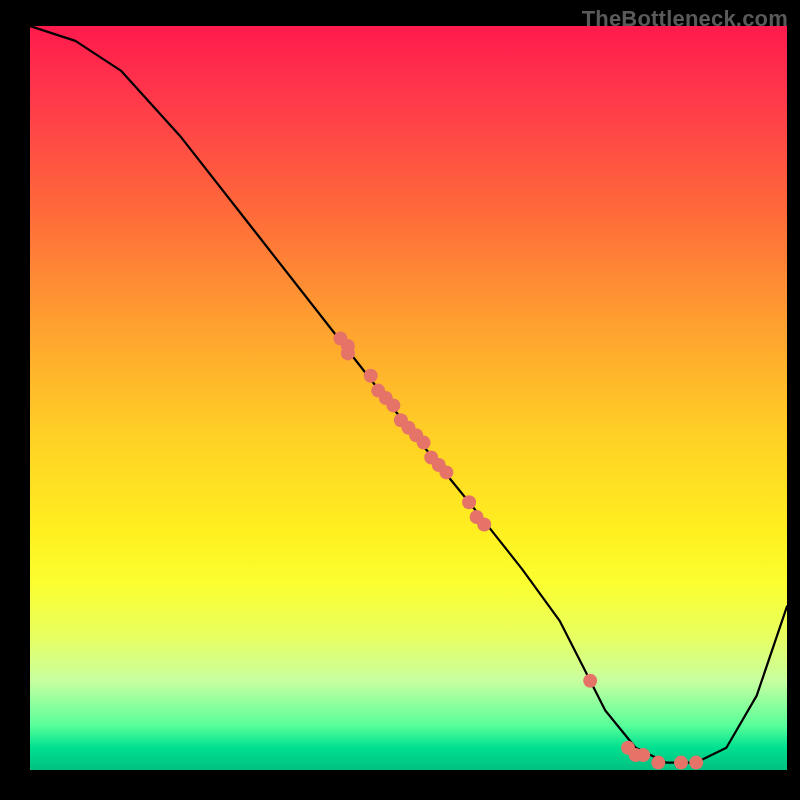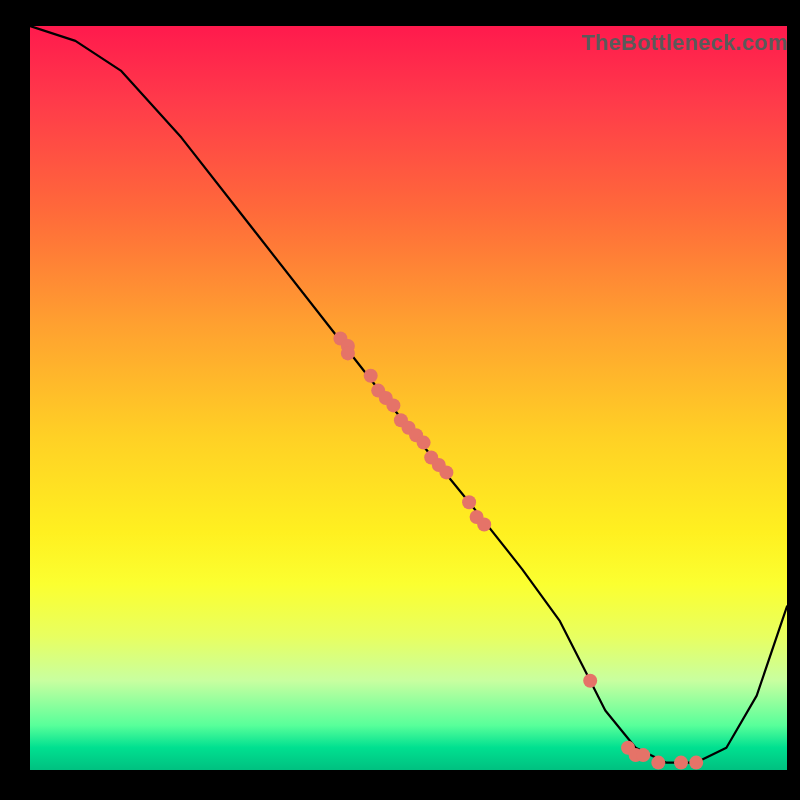--- a/index.html
+++ b/index.html
@@ -41,21 +41,20 @@
   }
   .watermark {
     position: absolute;
     top: 6px;
     right: 12px;
     font-family: Arial, Helvetica, sans-serif;
     font-size: 22px;
     font-weight: bold;
     color: #5a5a5a;
     letter-spacing: 0.2px;
-    margin-top: 24px;
   }
   svg.curve {
     position: absolute;
     left: 30px;
     top: 26px;
     width: 757px;
     height: 744px;
   }
 </style>
 </head>

